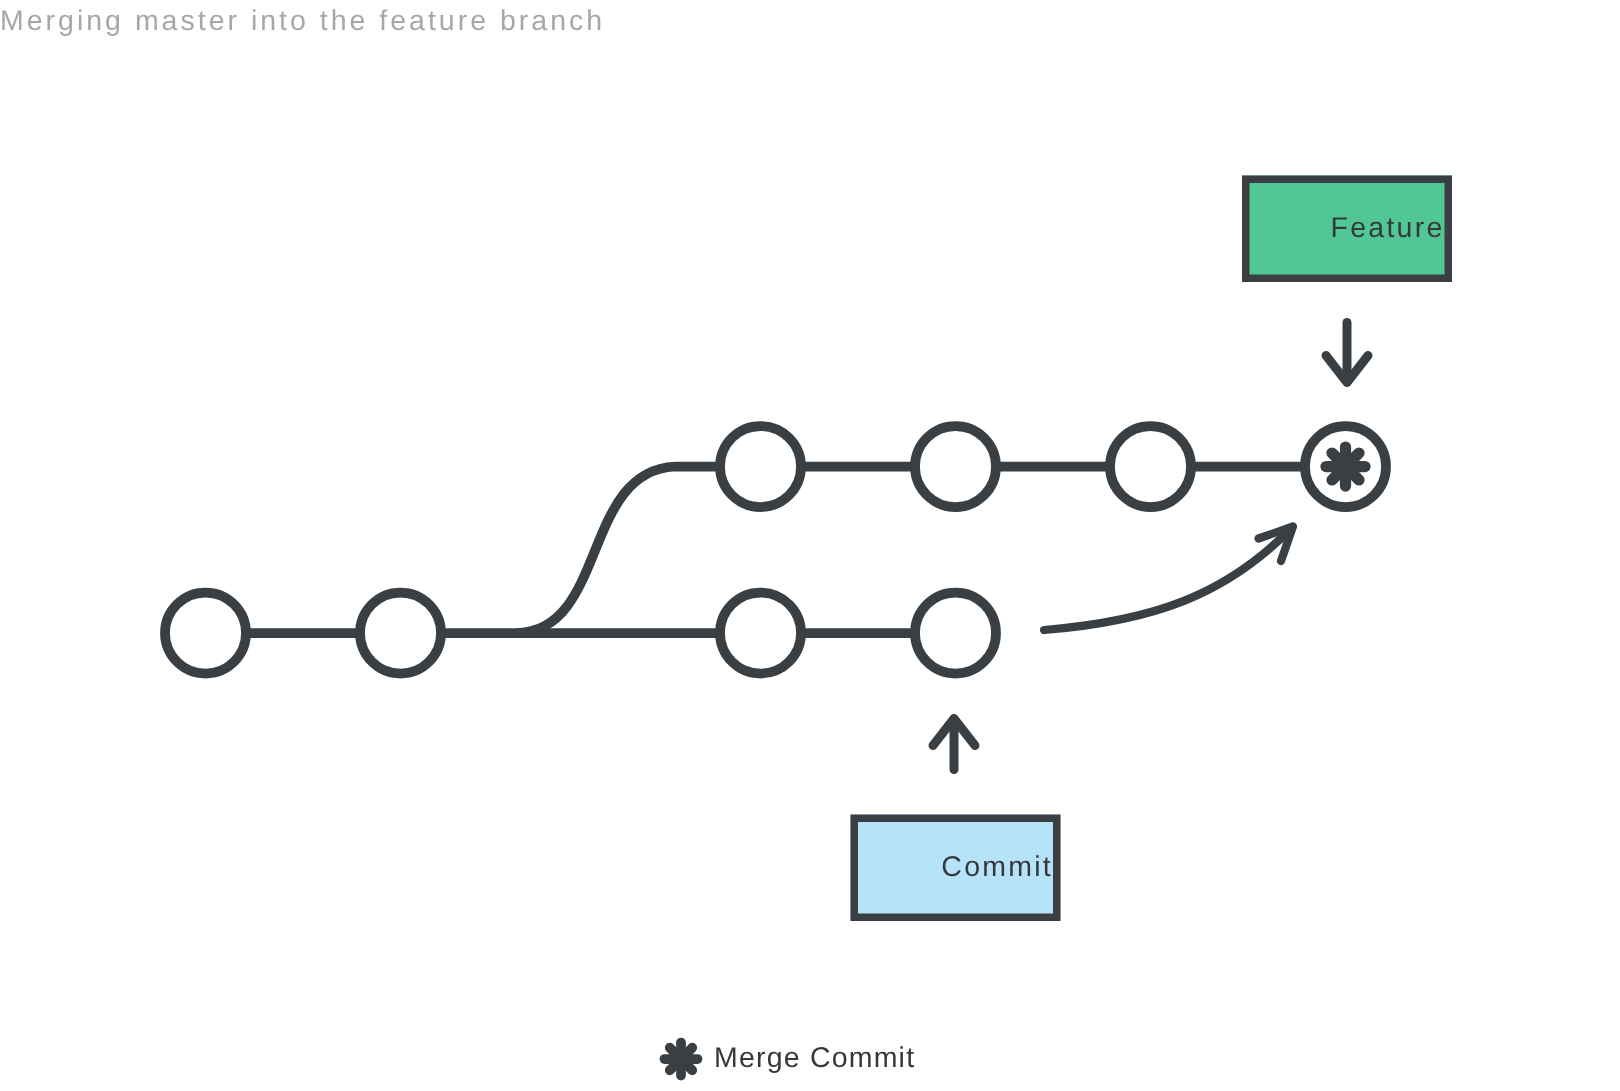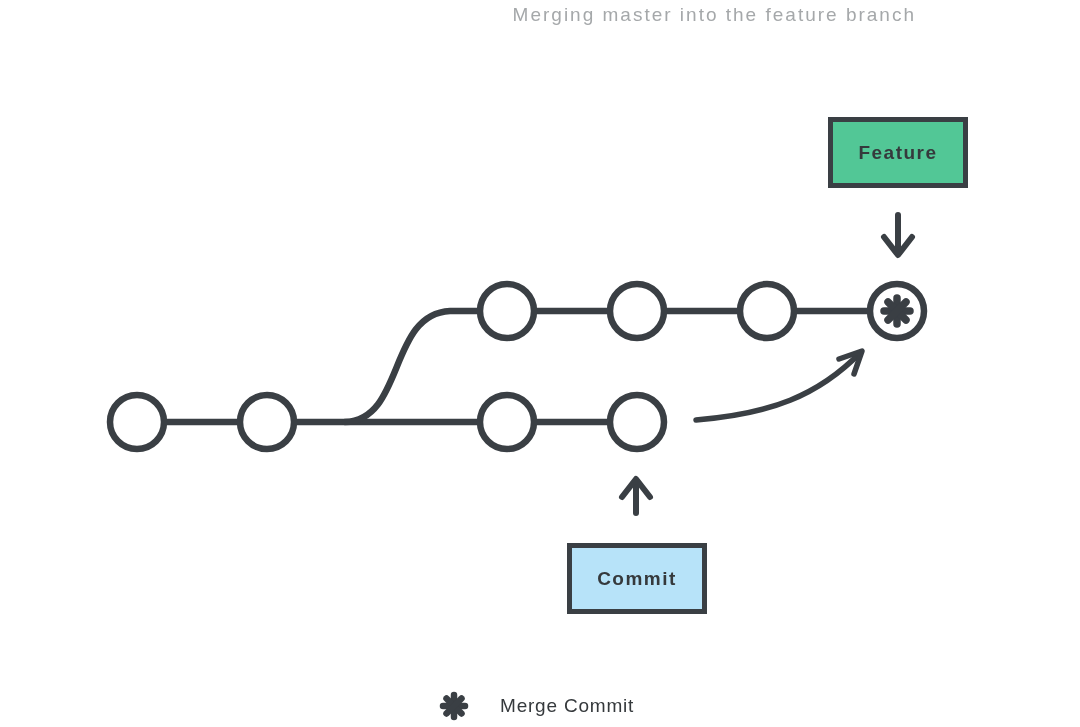--- a/index.html
+++ b/index.html
@@ -8,37 +8,37 @@
     --blue:#B7E3F9;
     --gray:#A5A8AA;
     --text:#35393C;
   }
   html,body{margin:0;padding:0;}
   body{
     width:1080px;height:727px;position:relative;background:#ffffff;
     font-family:"Liberation Sans", sans-serif;overflow:hidden;
   }
   .title{
-    position:absolute;top:4px;left:0;width:916px;text-align:right;
+    position:absolute;top:4px;left:0;width:916px;text-align:left;
     font-size:19px;font-weight:500;letter-spacing:2px;color:var(--gray);
     margin:0;
   }
   svg.graph{position:absolute;left:0;top:0;}
   .stroke{stroke:var(--dark);fill:none;}
   .branch-box{
     position:absolute;width:130px;height:61px;
     border:5px solid var(--dark);
-    display:flex;align-items:center;justify-content:center;
-    font-size:19px;font-weight:700;letter-spacing:1.5px;color:var(--text);
+    display:flex;align-items:center;justify-content:flex-end;
+    font-size:19px;font-weight:400;letter-spacing:1.5px;color:var(--text);
   }
   .feature-box{left:828px;top:117px;background:var(--green);}
   .master-box{left:567px;top:543px;background:var(--blue);}
   .legend{
     position:absolute;left:436px;top:688px;
-    display:flex;align-items:center;gap:28px;
+    display:flex;align-items:center;gap:4px;
   }
   .legend-label{
     font-size:19px;font-weight:500;letter-spacing:0.8px;color:var(--text);
   }
 </style>
 </head>
 <body>
 
 <h1 class="title">Merging master into the feature branch</h1>
 

